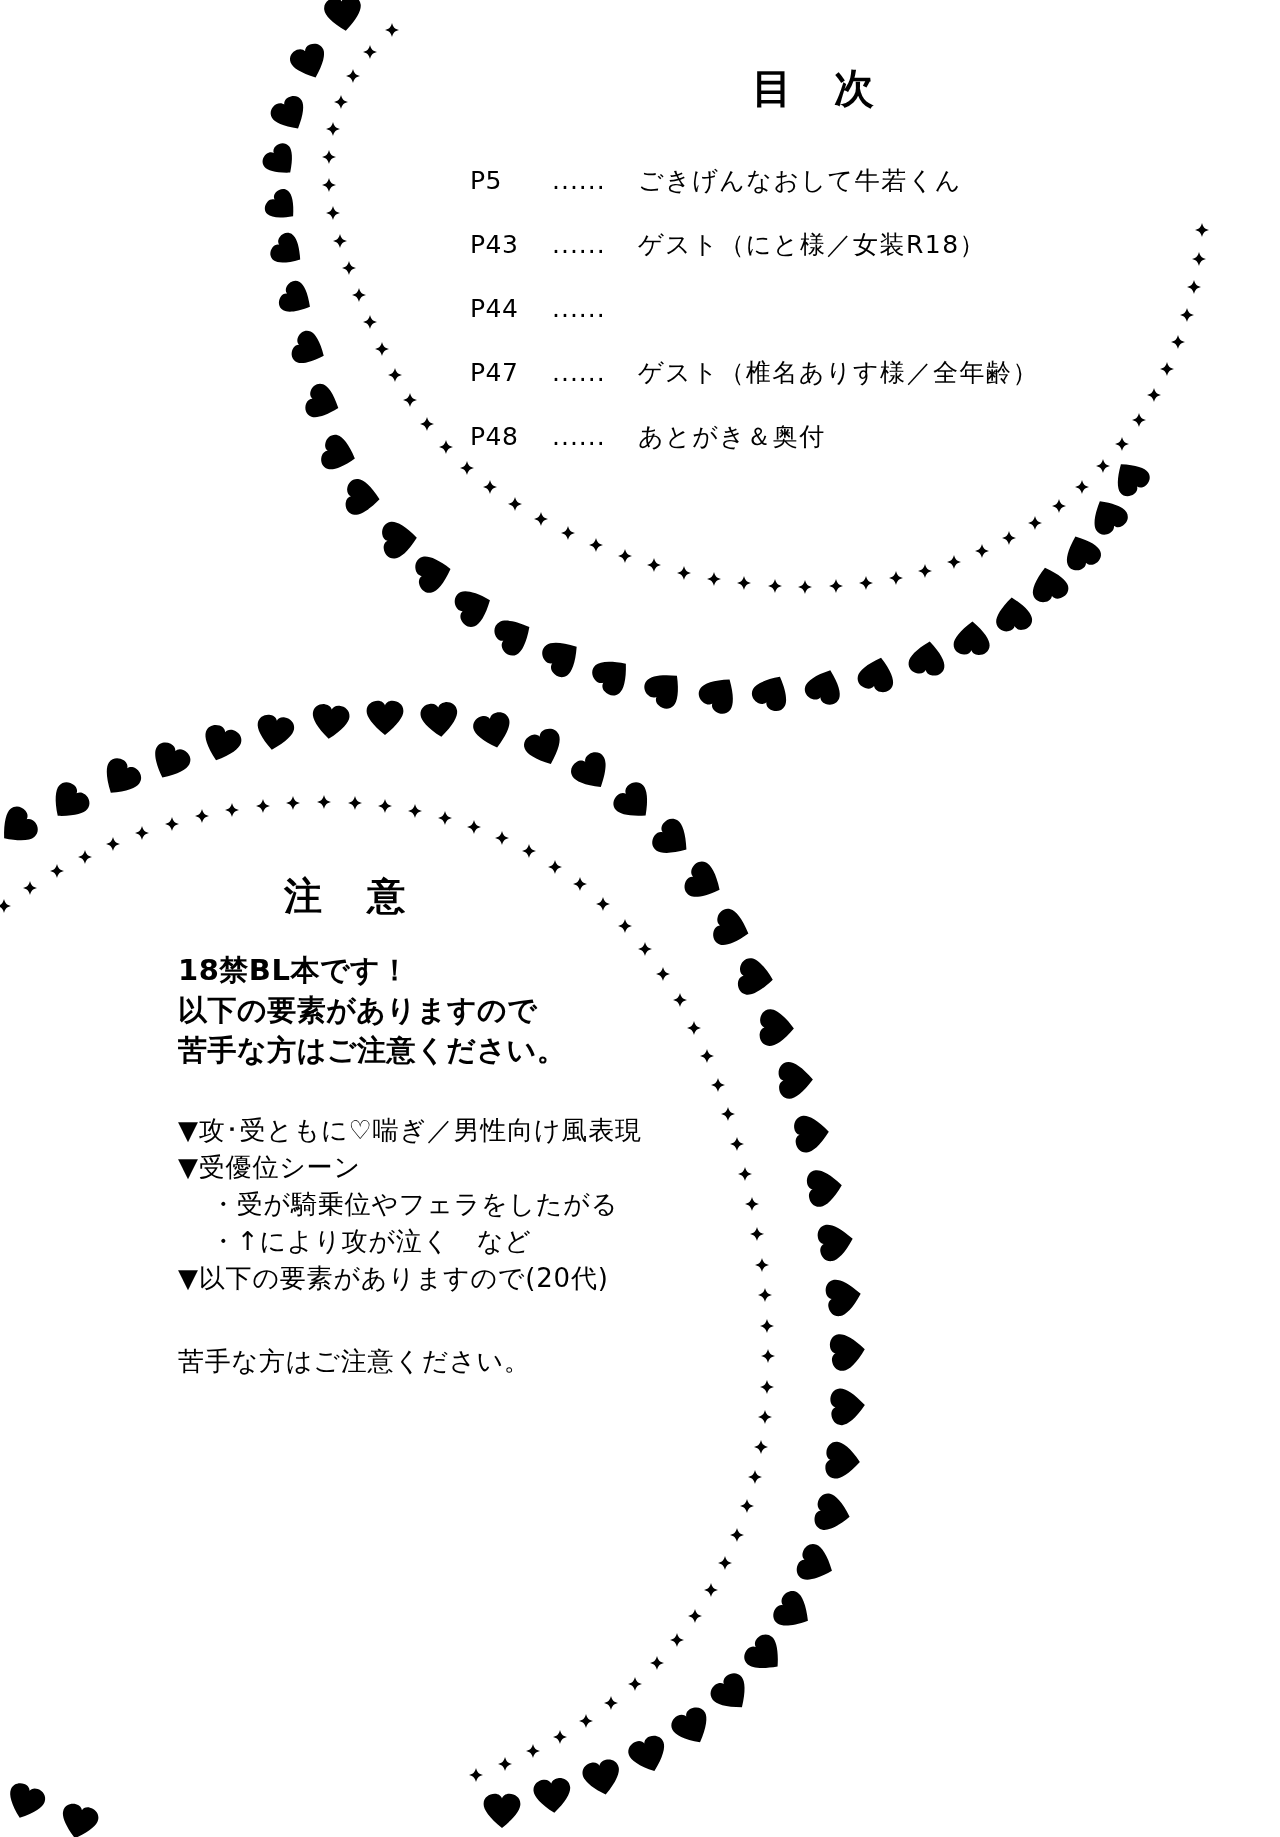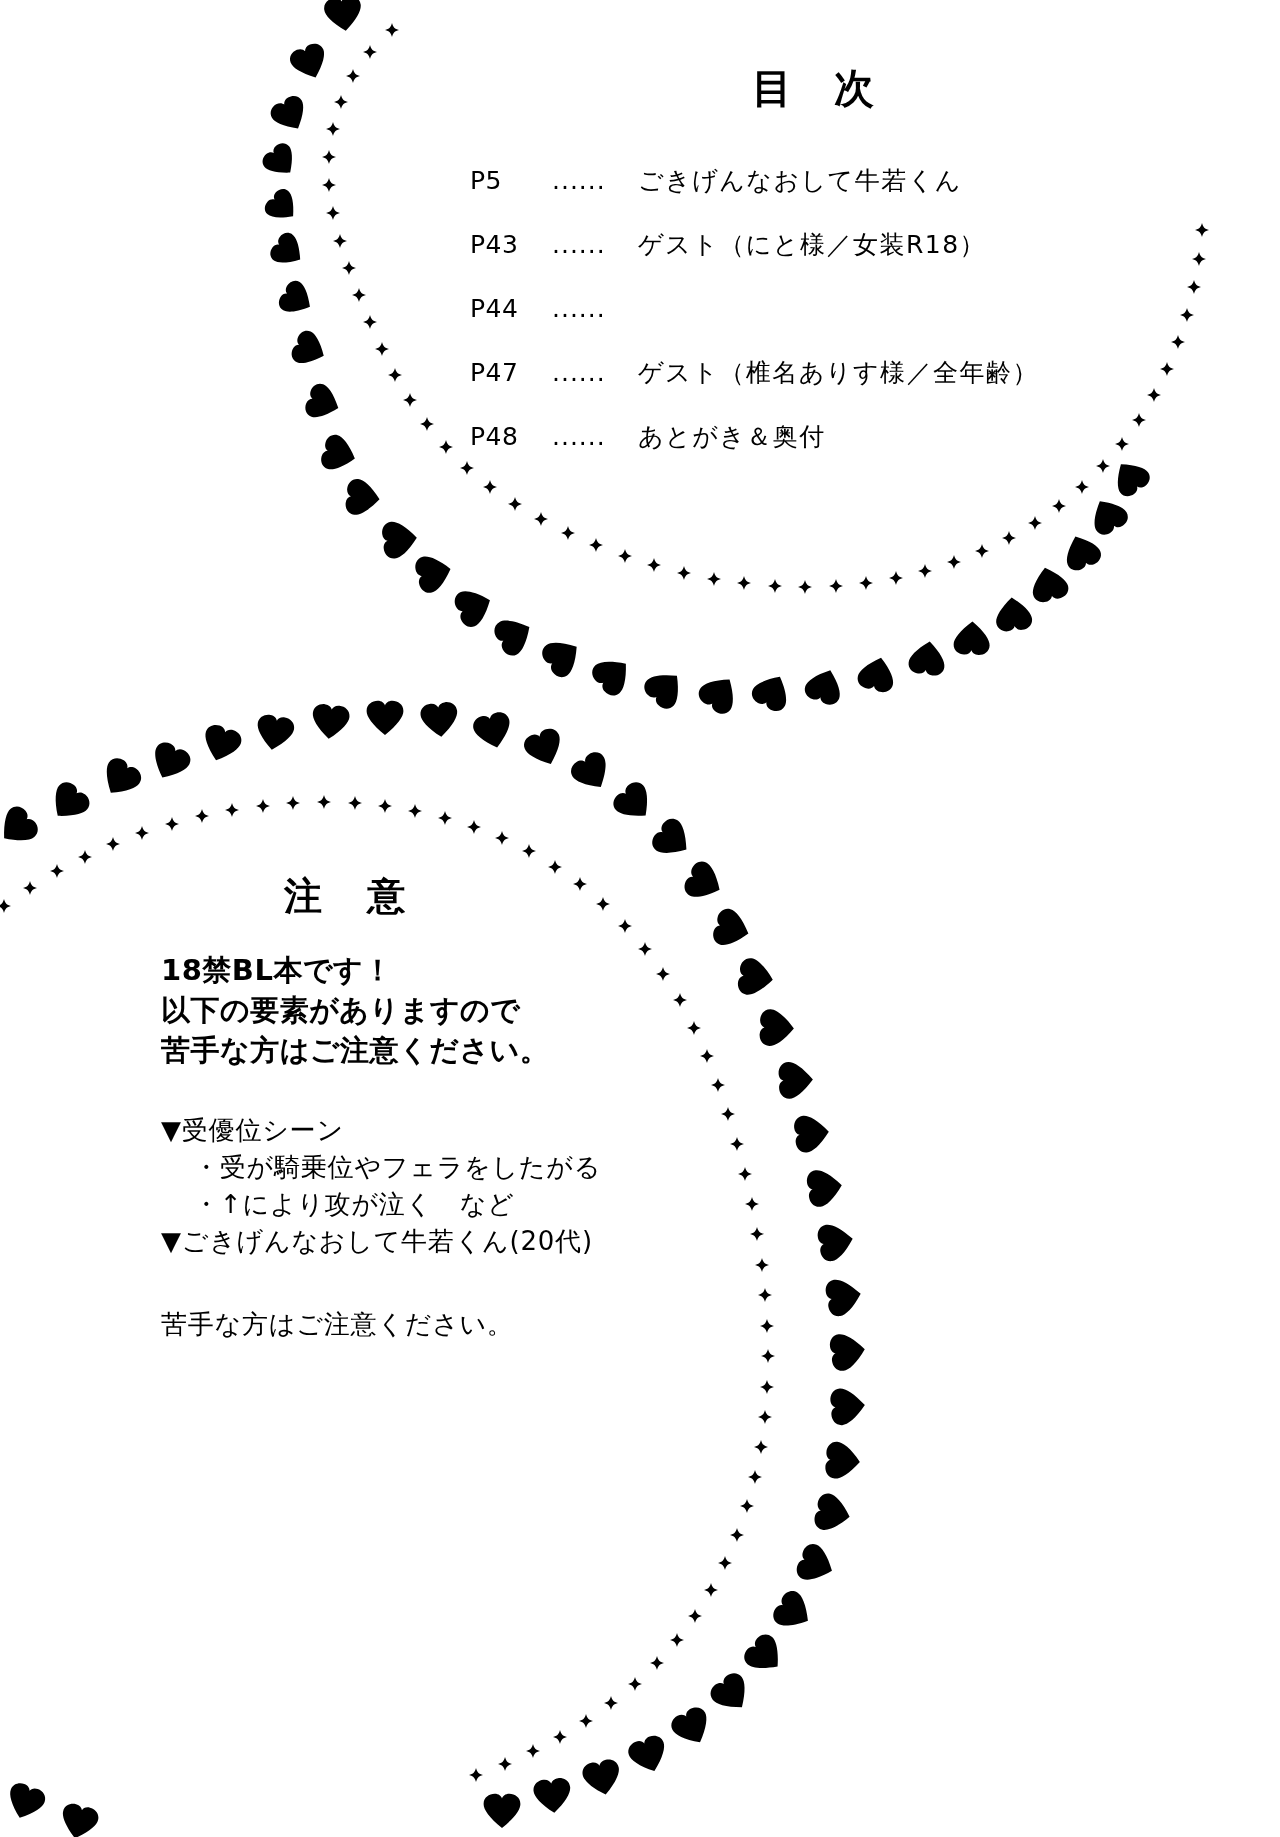--- a/index.html
+++ b/index.html
@@ -81,21 +81,21 @@
     position: absolute;
     left: 284px;
     top: 845px;
     font-weight: 700;
     font-size: 38px;
     letter-spacing: 16px;
     line-height: 1;
   }
   .caution-body {
     position: absolute;
-    left: 161px;
+    left: 178px;
     top: 950px;
     width: 620px;
   }
   .cb-strong {
     font-weight: 700;
     font-size: 29px;
     line-height: 1.38;
     letter-spacing: 0.5px;
     margin: 0;
     white-space: nowrap;
@@ -371,23 +371,24 @@
 
   <h2 class="caution-title">注 意</h2>
 
   <section class="caution-body">
     <p class="cb-strong">18禁BL本です！</p>
     <p class="cb-strong">以下の要素がありますので</p>
     <p class="cb-strong">苦手な方はご注意ください。</p>
 
     <div class="cb-gap"></div>
 
+    <p class="cb-item">▼攻･受ともに♡喘ぎ／男性向け風表現</p>
     <p class="cb-item">▼受優位シーン</p>
     <p class="cb-sub">・受が騎乗位やフェラをしたがる</p>
     <p class="cb-sub">・↑により攻が泣く　など</p>
-    <p class="cb-item">▼ごきげんなおして牛若くん(20代)</p>
+    <p class="cb-item">▼以下の要素がありますので(20代)</p>
 
     <div class="cb-gap2"></div>
 
     <p class="cb-close">苦手な方はご注意ください。</p>
   </section>
 
 </div>
 
 </body></html>

